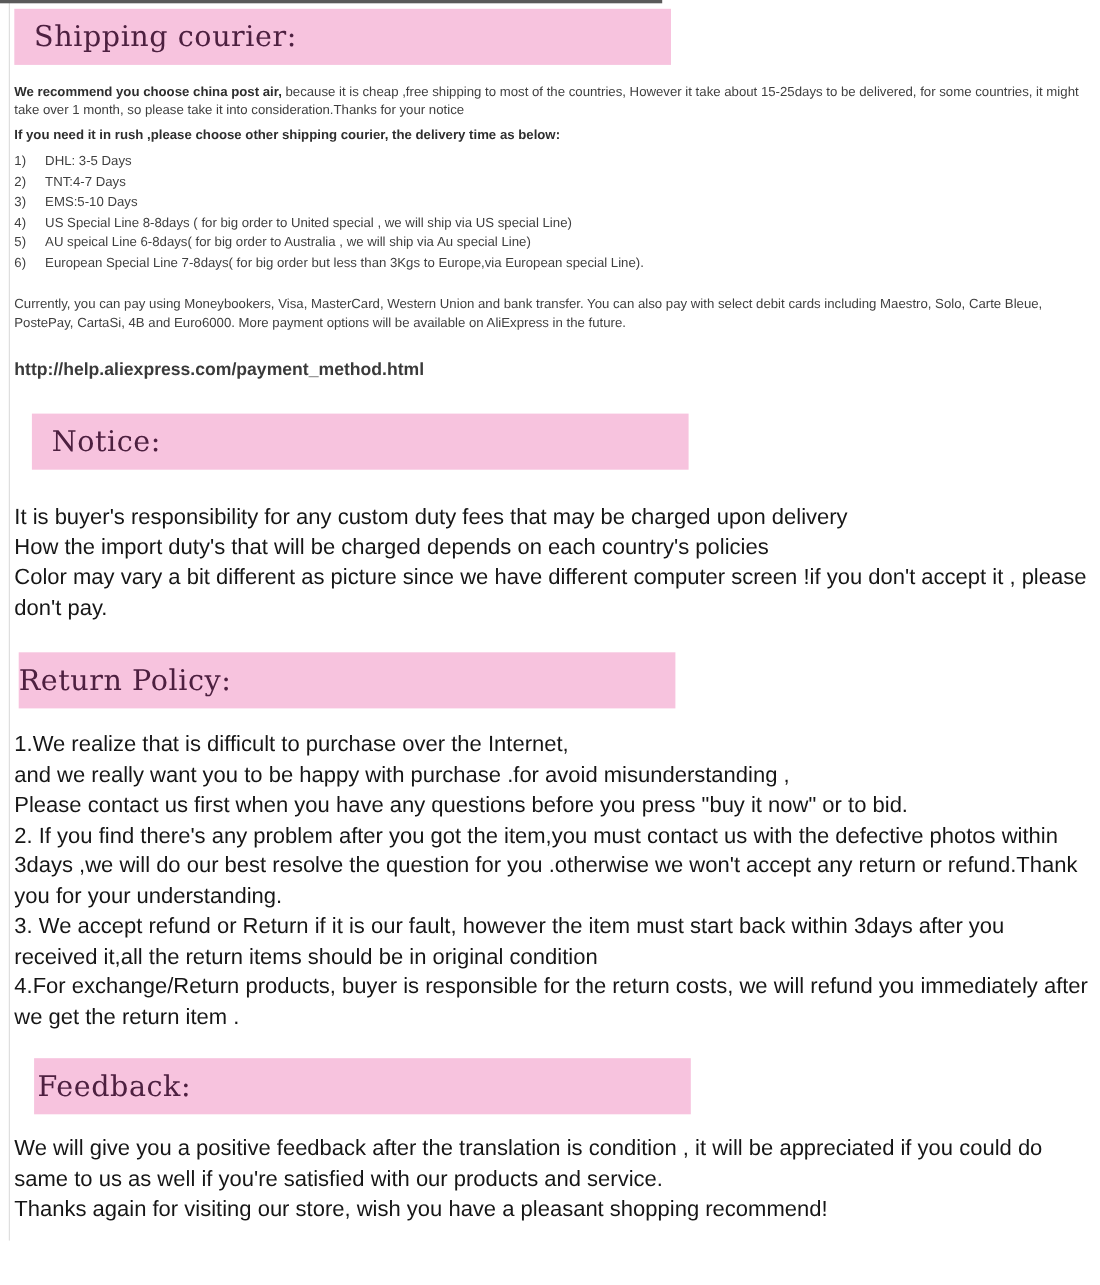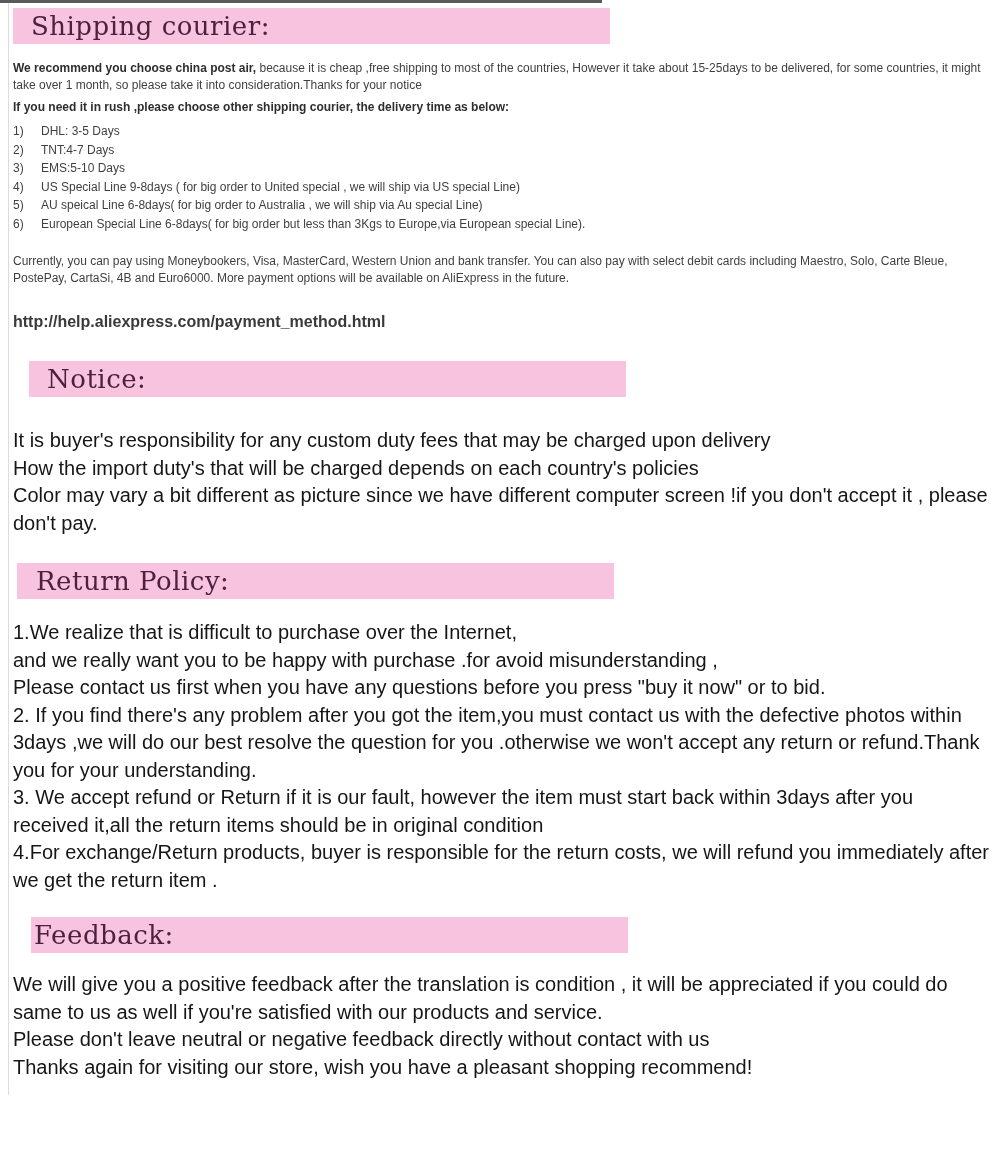--- a/index.html
+++ b/index.html
@@ -15,39 +15,39 @@
     background:#dcdcdc;
   }
   .top-strip {
     position:absolute; left:0; top:0; width:602px; height:3px;
     background:#5a5a5a;
   }
   .content { padding:8px 10px 14px 13px; position:relative; }
 
   .bar {
     background:#f7c3de;
-    height:36px;
+    height:51px;
     width:597px;
     display:flex;
     align-items:center;
     box-sizing:border-box;
   }
   .bar h2 {
     margin:0;
     font-family:"DejaVu Serif", serif;
     font-weight:400;
     font-size:26px;
     color:#4d2040;
     letter-spacing:0.5px;
     white-space:nowrap;
   }
   .bar-shipping { padding-left:18px; }
   .bar-payment  { padding-left:16px; margin-top:24px; margin-left:4px; }
   .bar-notice   { padding-left:18px; margin-top:30px; margin-left:16px;text-align:center; }
-  .bar-return   { padding-left:19px; margin-top:26px; margin-left:4px; }
+  .bar-return   { padding-left:0; margin-top:26px; margin-left:4px; }
   .bar-feedback { padding-left:3px;  margin-top:23px; margin-left:18px; }
 
   .small { font-size:12px; line-height:17px; color:#3f3f3f; }
   .intro { margin:16px 0 0 0; max-width:977px; }
   .intro b { color:#2e2e2e; }
   .rush  { margin:5px 0 0 0; font-weight:700; color:#2e2e2e; }
 
   .courier-list { margin-top:6px; }
   .courier-row { display:flex; line-height:18.5px; font-size:12px; }
   .courier-row .num { width:28px; flex:0 0 28px; }
@@ -94,29 +94,29 @@
       <div class="courier-row">
         <span class="num">2)</span>
         <span>TNT:4-7 Days</span>
       </div>
       <div class="courier-row">
         <span class="num">3)</span>
         <span>EMS:5-10 Days</span>
       </div>
       <div class="courier-row">
         <span class="num">4)</span>
-        <span>US Special Line 9-8days ( for big order to United special , we will ship via US special Line)</span>
+        <span>US Special Line 8-8days ( for big order to United special , we will ship via US special Line)</span>
       </div>
       <div class="courier-row">
         <span class="num">5)</span>
         <span>AU speical Line 6-8days( for big order to Australia , we will ship via Au special Line)</span>
       </div>
       <div class="courier-row">
         <span class="num">6)</span>
-        <span>European Special Line 6-8days( for big order but less than 3Kgs to Europe,via European special Line).</span>
+        <span>European Special Line 7-8days( for big order but less than 3Kgs to Europe,via European special Line).</span>
       </div>
     </div>
   </section>
 
   <section>
     <div class="pay-block">
       <div class="pay-line">Currently, you can pay using Moneybookers, Visa, MasterCard, Western Union and bank transfer. You can also pay with select debit cards including Maestro, Solo, Carte Bleue, PostePay, CartaSi, 4B and Euro6000. More payment options will be available on AliExpress in the future.</div>
     </div>
     <a class="pay-link" href="#">http://help.aliexpress.com/payment_method.html</a>
   </section>
@@ -145,18 +145,17 @@
       <div class="big-line">4.For exchange/Return products, buyer is responsible for the return costs, we will refund you immediately after we get the return item .</div>
     </div>
   </section>
 
   <section>
     <div class="bar bar-feedback">
       <h2>Feedback:</h2>
     </div>
     <div class="big-lines feedback-lines">
       <div class="big-line">We will give you a positive feedback after the translation is condition , it will be appreciated if you could do same to us as well if you're satisfied with our products and service.</div>
-      <div class="big-line">Please don't leave neutral or negative feedback directly without contact with us</div>
       <div class="big-line">Thanks again for visiting our store, wish you have a pleasant shopping recommend!</div>
     </div>
   </section>
 
 </div>
 
 </body></html>

